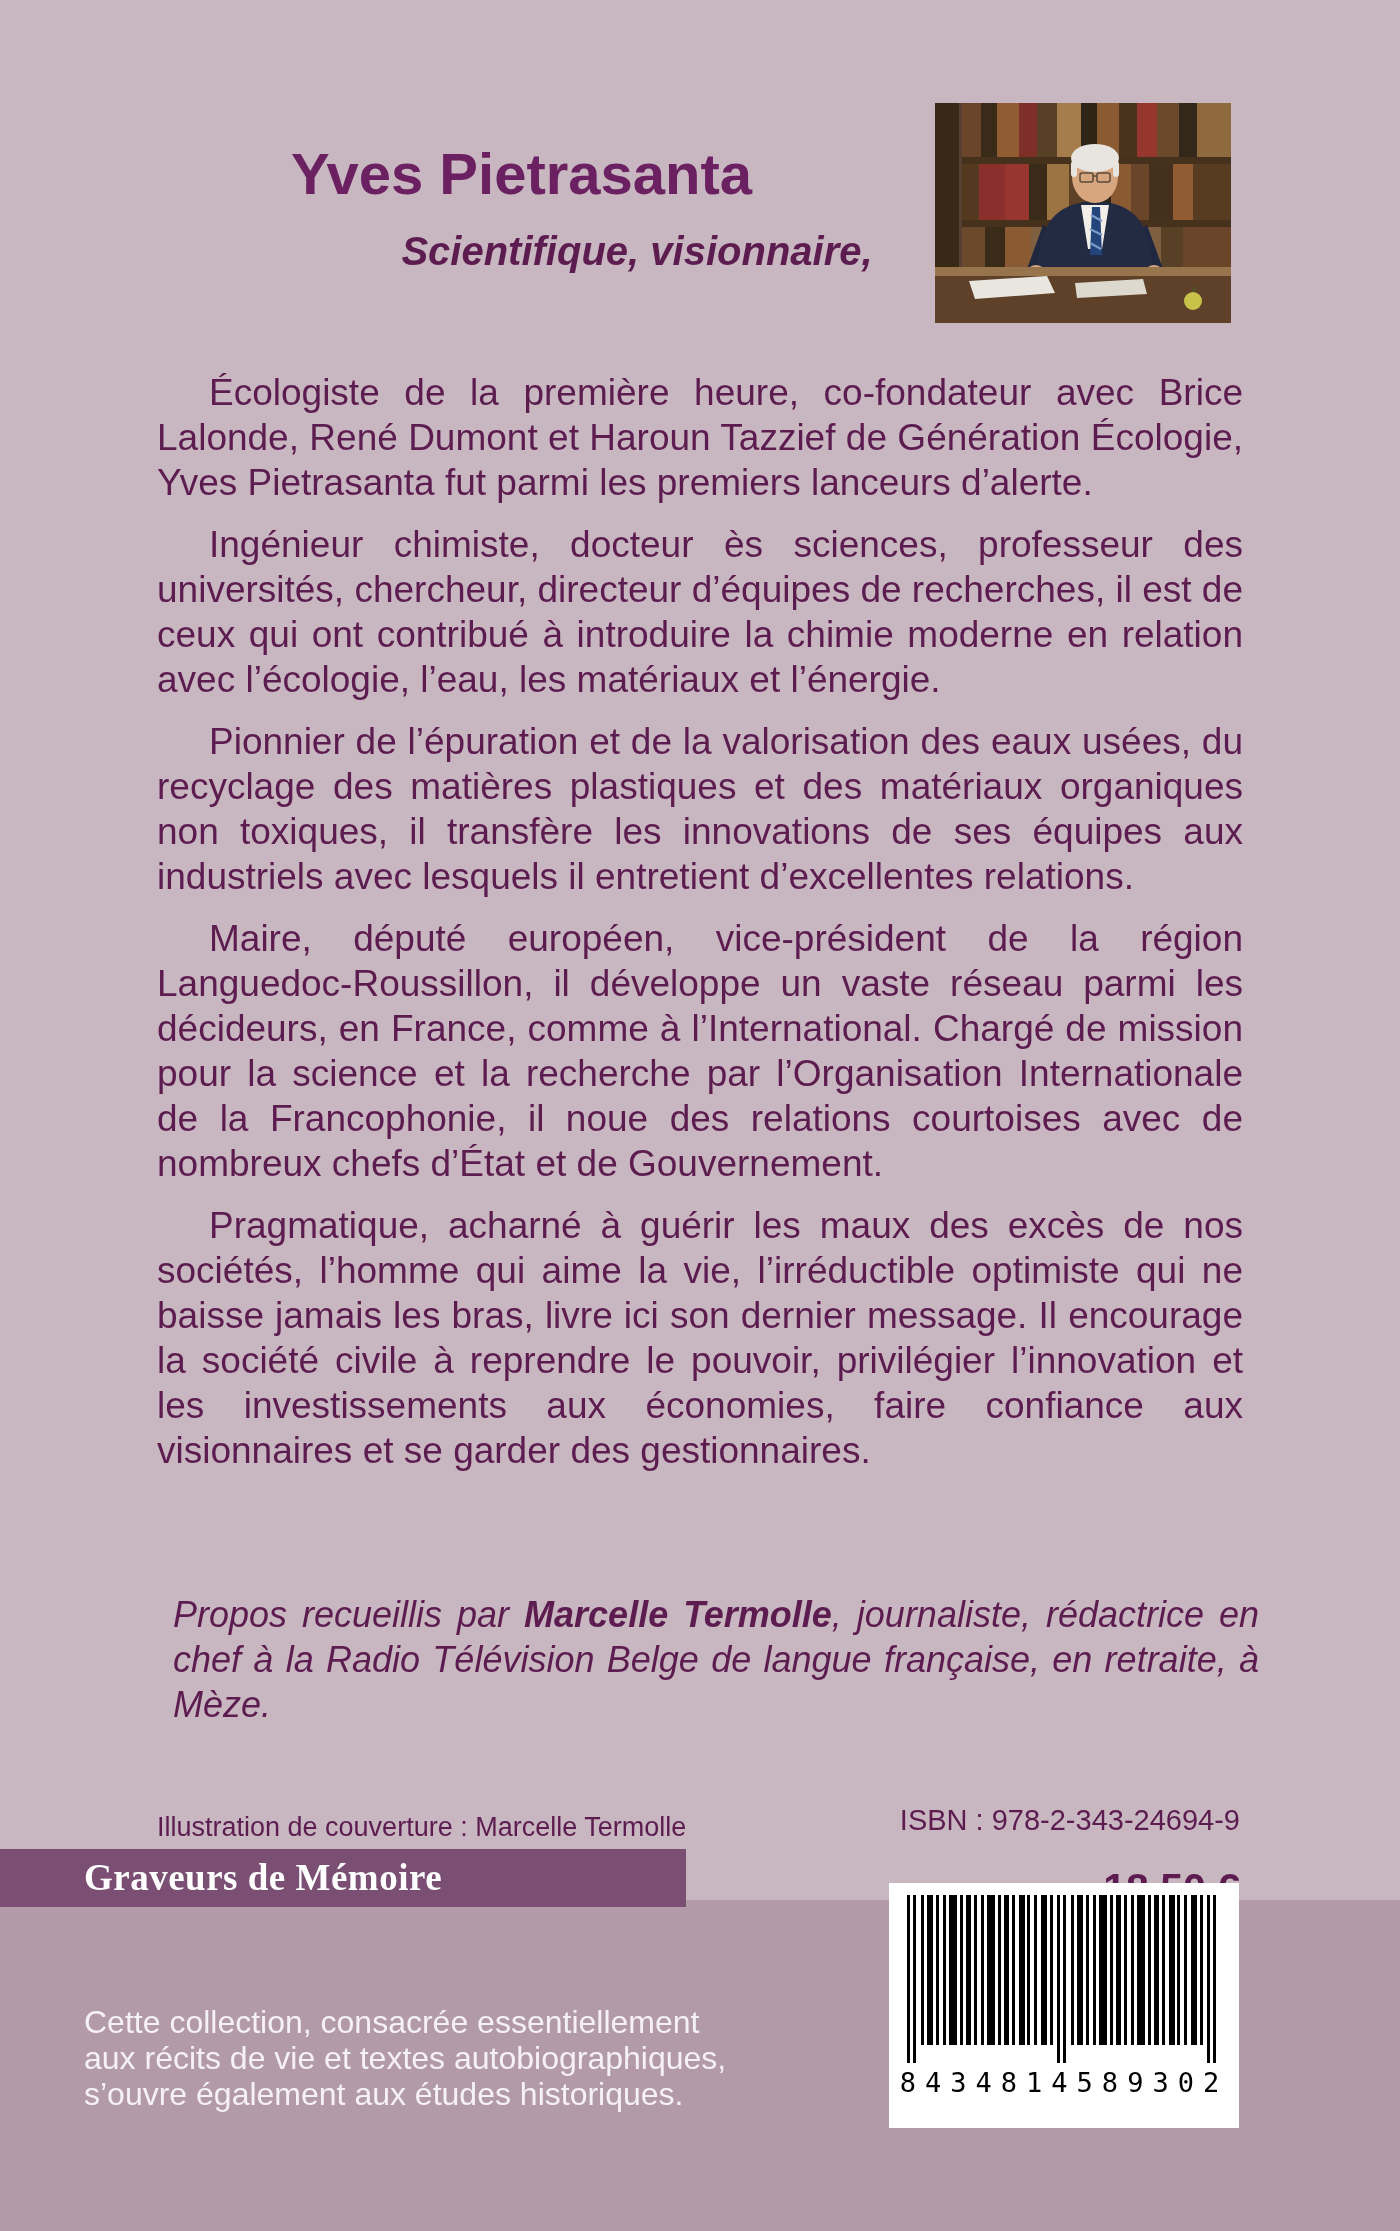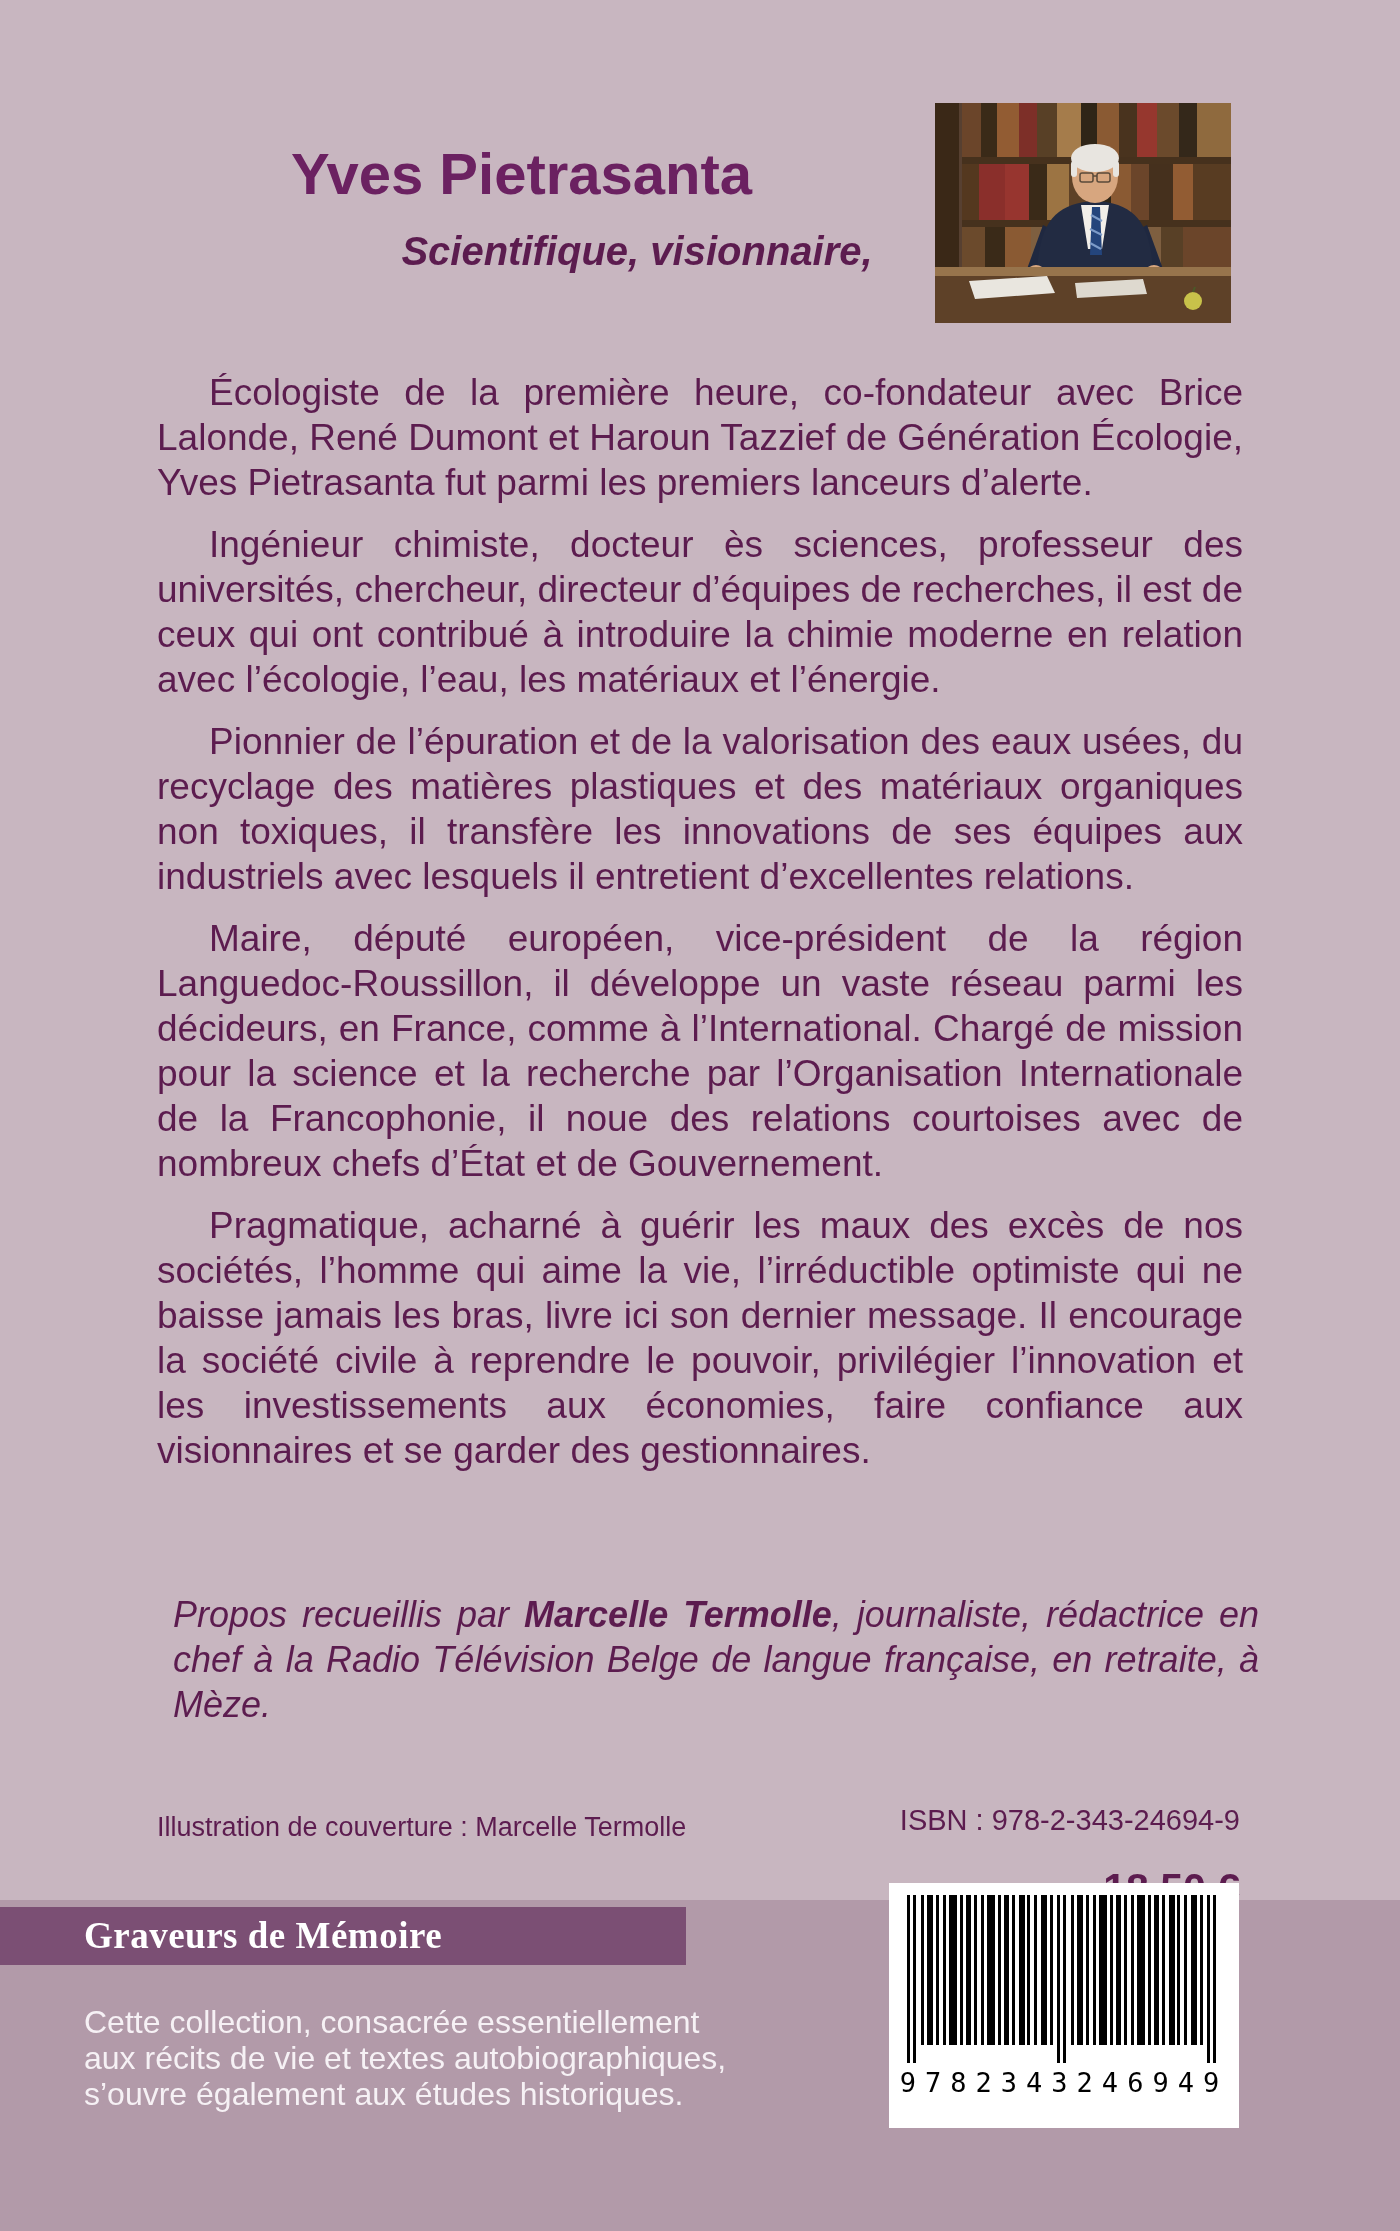--- a/index.html
+++ b/index.html
@@ -39,21 +39,21 @@
   .isbn-block {
     position:absolute; right:160px; top:1804px; text-align:right; color:#5c1c4f;
   }
   .isbn-line { font-size:29px; }
   .price-line { font-size:41px; font-weight:bold; margin-top:28px; }
   .bottom-band {
     position:absolute; left:0; top:1900px; width:1400px; height:331px;
     background:#b29aa9;
   }
   .collection-banner {
-    position:absolute; left:0; top:1907px; width:686px; height:58px;
+    position:absolute; left:0; top:1849px; width:686px; height:58px;
     background:#7b4f74; color:#ffffff;
     font-family:"Liberation Serif", serif; font-size:37px; font-weight:600;
     line-height:58px; padding-left:84px; box-sizing:border-box;
     letter-spacing:0.5px;
   }
   .collection-desc {
     position:absolute; left:84px; top:2004px; width:660px;
     color:#f6f1f5; font-size:32px; line-height:36px;
   }
   .barcode-box {
@@ -220,16 +220,16 @@
         <rect x="259" y="0" width="3" height="150"></rect>
         <rect x="266" y="0" width="6" height="150"></rect>
         <rect x="274" y="0" width="3" height="150"></rect>
         <rect x="281" y="0" width="3" height="150"></rect>
         <rect x="288" y="0" width="6" height="150"></rect>
         <rect x="297" y="0" width="3" height="150"></rect>
         <rect x="304" y="0" width="3" height="168"></rect>
         <rect x="310" y="0" width="3" height="168"></rect>
       </g>
     </svg>
-    <div class="barcode-digits">9782343246949</div>
+    <div class="barcode-digits">8434814589302</div>
   </div>
 
 </div>
 
 </body></html>

